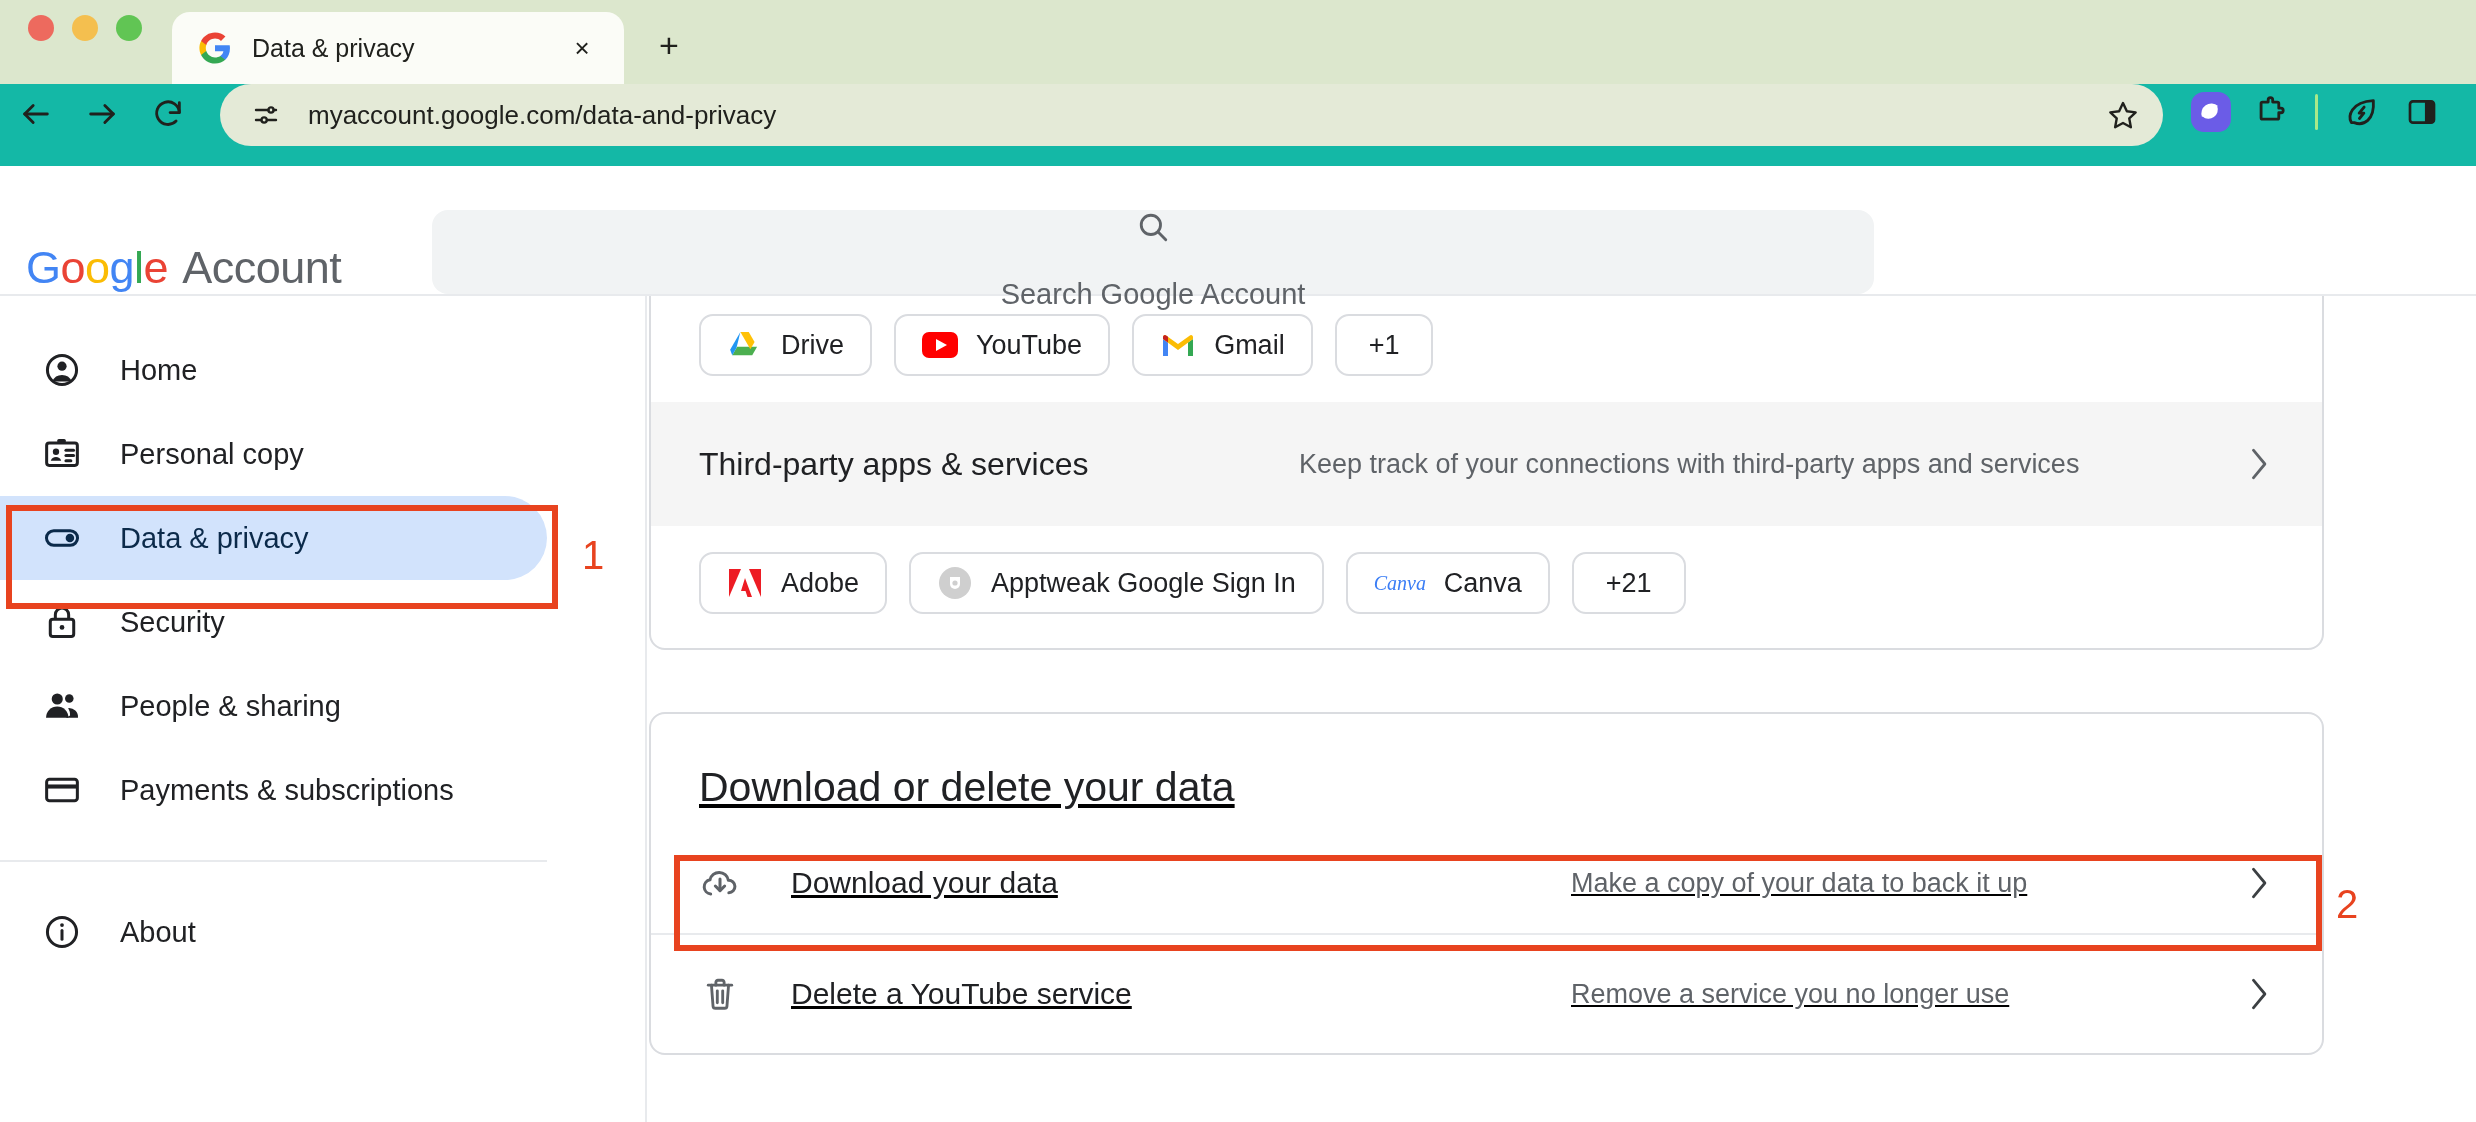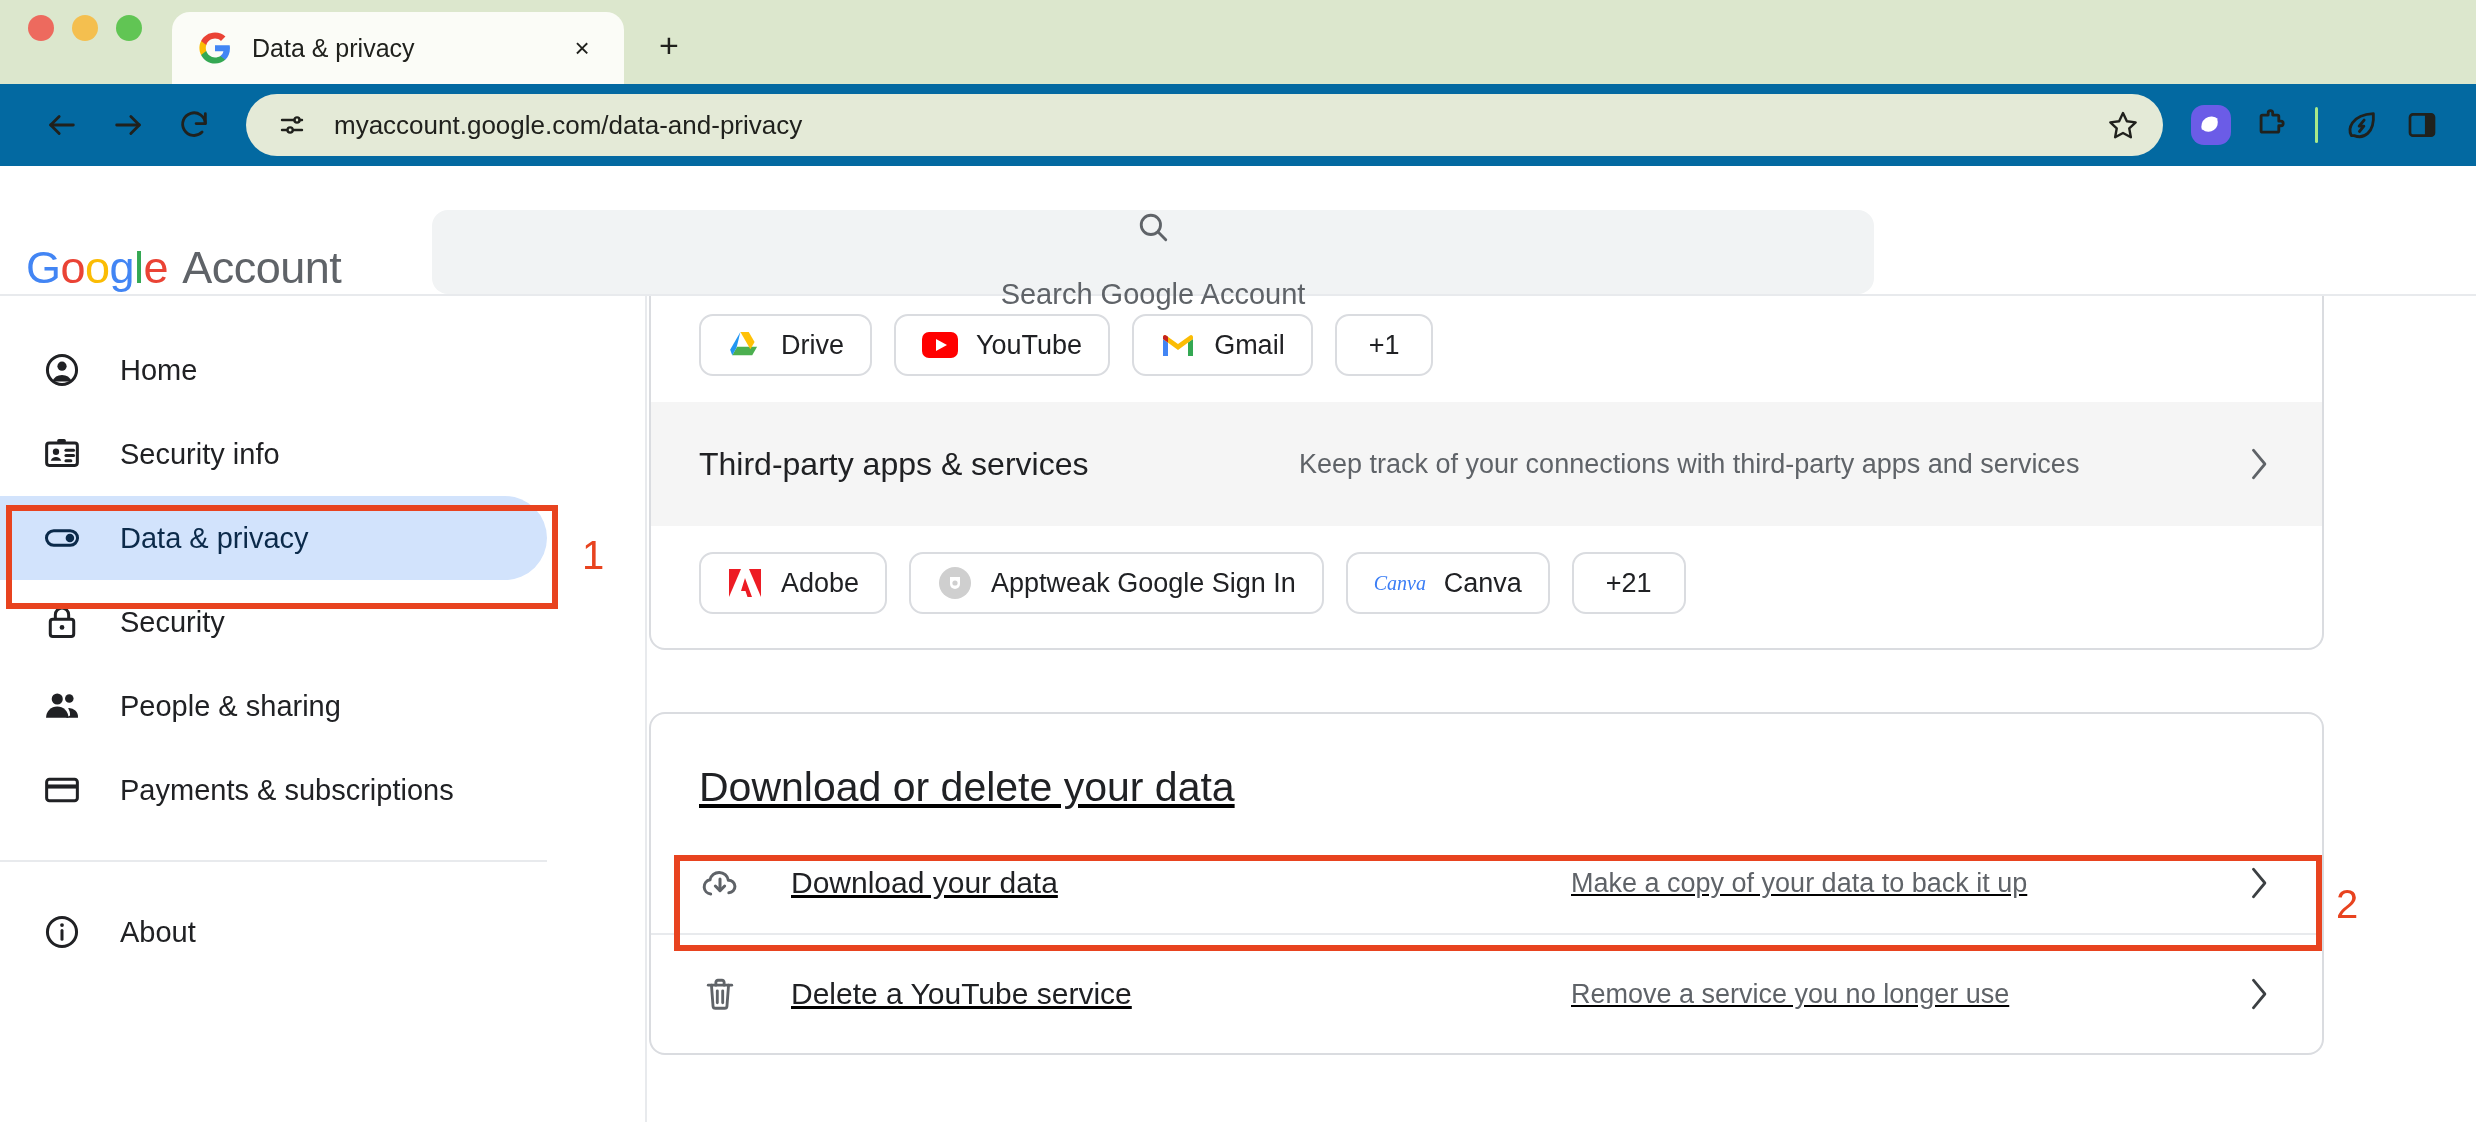--- a/index.html
+++ b/index.html
@@ -48,24 +48,24 @@
     border-radius: 50%; color: #20211d; font-size: 26px; line-height: 1;
   }
   .newtab {
     margin-left: 22px; margin-bottom: 16px;
     width: 46px; height: 46px; display: flex; align-items: center; justify-content: center;
     color: #20211d; font-size: 34px; font-weight: 300; line-height: 1;
   }
 
   .toolbar {
     height: 82px;
-    background: #0369a1;
+    background: #14b8a6;
     display: flex;
-    align-items: center;
-    padding: 0 26px 0 32px;
+    align-items: flex-start;
+    padding: 0 26px 0 6px;
     gap: 6px;
   }
   .navbtn {
     width: 60px; height: 60px; border-radius: 50%;
     display: flex; align-items: center; justify-content: center;
     color: #20211d; flex: 0 0 60px;
   }
   .omnibox {
     flex: 1;
     height: 62px;
@@ -388,21 +388,21 @@
           <svg width="38" height="38" viewBox="0 0 24 24" fill="none" stroke="#202124" stroke-width="1.9" stroke-linecap="round">
             <rect x="2.3" y="5" width="19.4" height="14.2" rx="1.6"></rect>
             <circle cx="8.2" cy="10.6" r="2" fill="#202124" stroke="none"></circle>
             <path d="M4.9 16.3a3.5 3.5 0 0 1 6.6 0" fill="#202124" stroke="none"></path>
             <line x1="14.5" y1="9.6" x2="19.3" y2="9.6"></line>
               <line x1="14.5" y1="13" x2="19.3" y2="13"></line>
               <line x1="14.5" y1="16.2" x2="17.6" y2="16.2"></line>
             <rect x="9" y="2.5" width="5.4" height="3" rx="1" fill="#202124" stroke="none"></rect>
           </svg>
         </span>
-        <span>Security info</span>
+        <span>Personal copy</span>
       </div>
 
       <div class="nav-item active">
         <span class="ic">
           <svg width="38" height="38" viewBox="0 0 24 24" fill="none" stroke="#0b2a4a" stroke-width="1.9">
             <rect x="2.2" y="7.4" width="19.6" height="9.2" rx="4.6"></rect>
             <circle cx="17" cy="12" r="2.7" fill="#0b2a4a" stroke="none"></circle>
           </svg>
         </span>
         <span>Data &amp; privacy</span>

